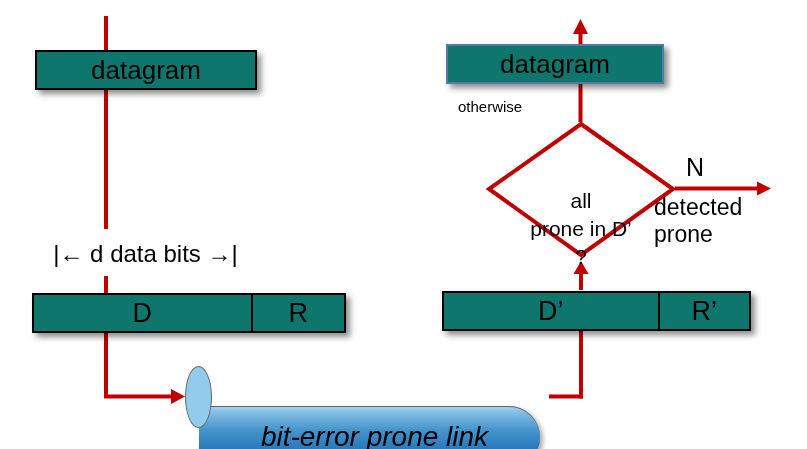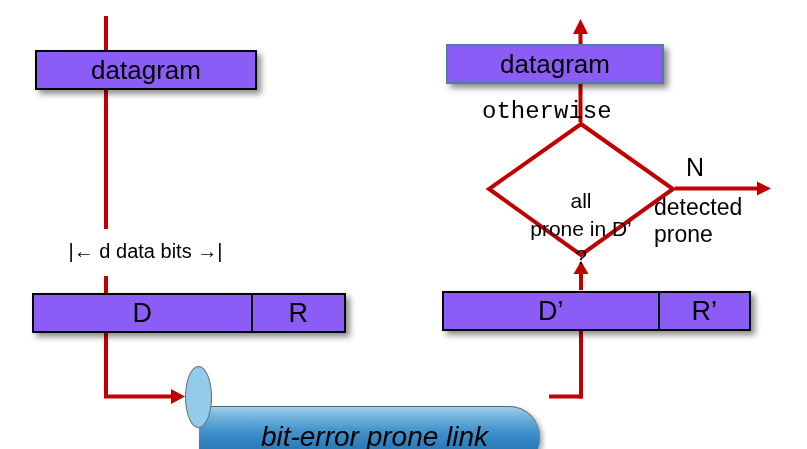--- a/index.html
+++ b/index.html
@@ -18,21 +18,21 @@
     font-family:"Liberation Sans", sans-serif;color:var(--black);
     overflow:hidden;
   }
   .abs{position:absolute;}
   svg.wires{position:absolute;left:0;top:0;z-index:1;}
   .stroke-red{stroke:var(--red);}
   .fill-red{fill:var(--red);}
   .diamond-shape{fill:#ffffff;stroke:var(--red);stroke-width:4;}
 
   .box{
-    position:absolute;z-index:2;background:#8b5cf6;
+    position:absolute;z-index:2;background:#0f766e;
     box-shadow:4px 4px 6px rgba(0,0,0,0.45);
     display:flex;align-items:center;justify-content:center;
   }
   .datagram-box{
     width:218px;height:36px;border:2.4px solid var(--black);
     font-size:26px;
   }
   .datagram-box.blue{border-color:var(--blue-border);}
   .split-box{padding:0;}
   .split-box .cell{
@@ -61,24 +61,24 @@
   }
   .cyl-label{
     font-style:italic;font-size:28px;color:#000;z-index:4;position:relative;
     padding-left:10px;
   }
 
   .decision-text{
     position:absolute;z-index:3;left:501px;top:142px;width:160px;
     text-align:center;font-size:21px;line-height:28px;margin-top:45px;
   }
-  .otherwise{left:482px;top:98px;font-size:24px;font-family:Liberation Mono, monospace;}
+  .otherwise{left:458px;top:98px;font-size:15px;}
   .n-label{left:686px;top:153px;font-size:25px;}
   .detected{left:654px;top:194px;font-size:23px;line-height:27px;}
-  .ddatabits{left:36px;top:240px;width:219px;text-align:center;font-size:20px;}
+  .ddatabits{left:36px;top:240px;width:219px;text-align:center;font-size:24px;}
 </style>
 </head>
 <body>
 
 <svg class="wires" width="807" height="449" viewBox="0 0 807 449">
 
   <line class="stroke-red" x1="106" y1="16" x2="106" y2="51" stroke-width="4"></line>
   <line class="stroke-red" x1="106" y1="89" x2="106" y2="229" stroke-width="4"></line>
   <line class="stroke-red" x1="106" y1="276" x2="106" y2="294" stroke-width="4"></line>
   <line class="stroke-red" x1="106" y1="331" x2="106" y2="396.5" stroke-width="4"></line>

